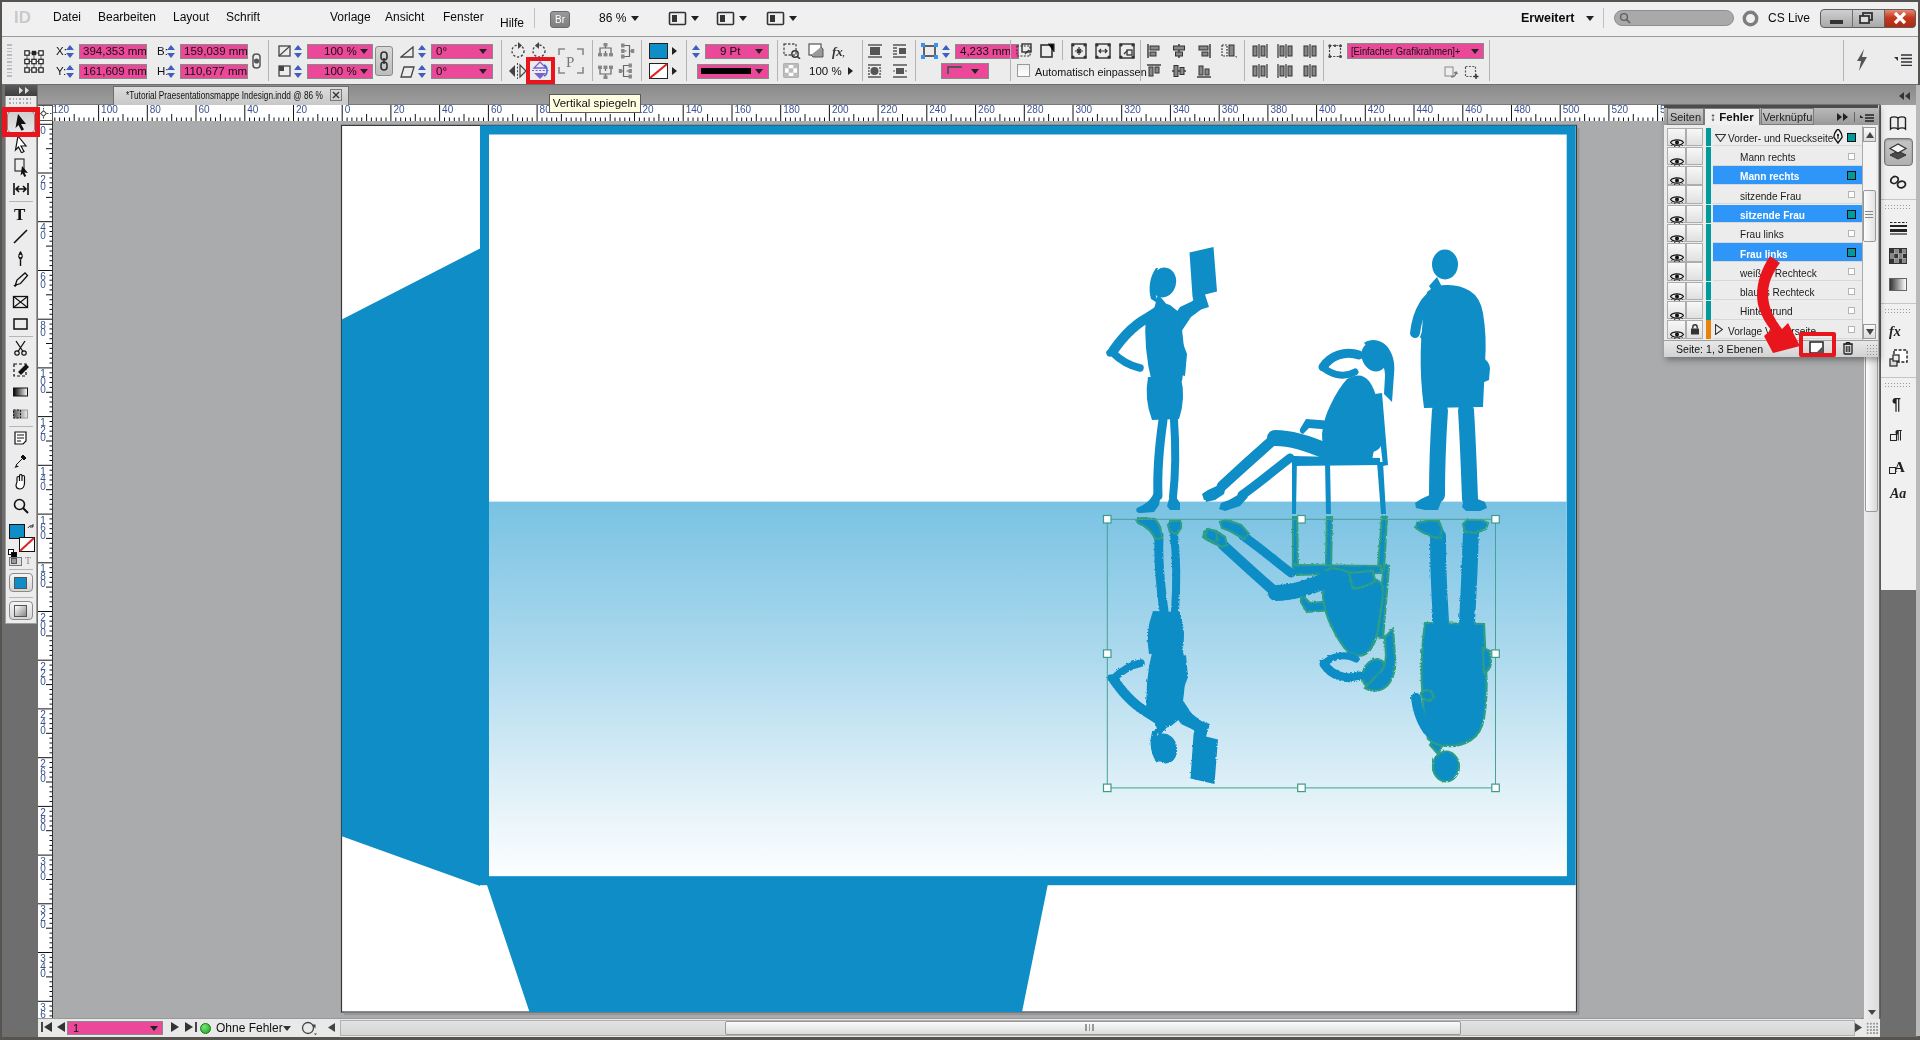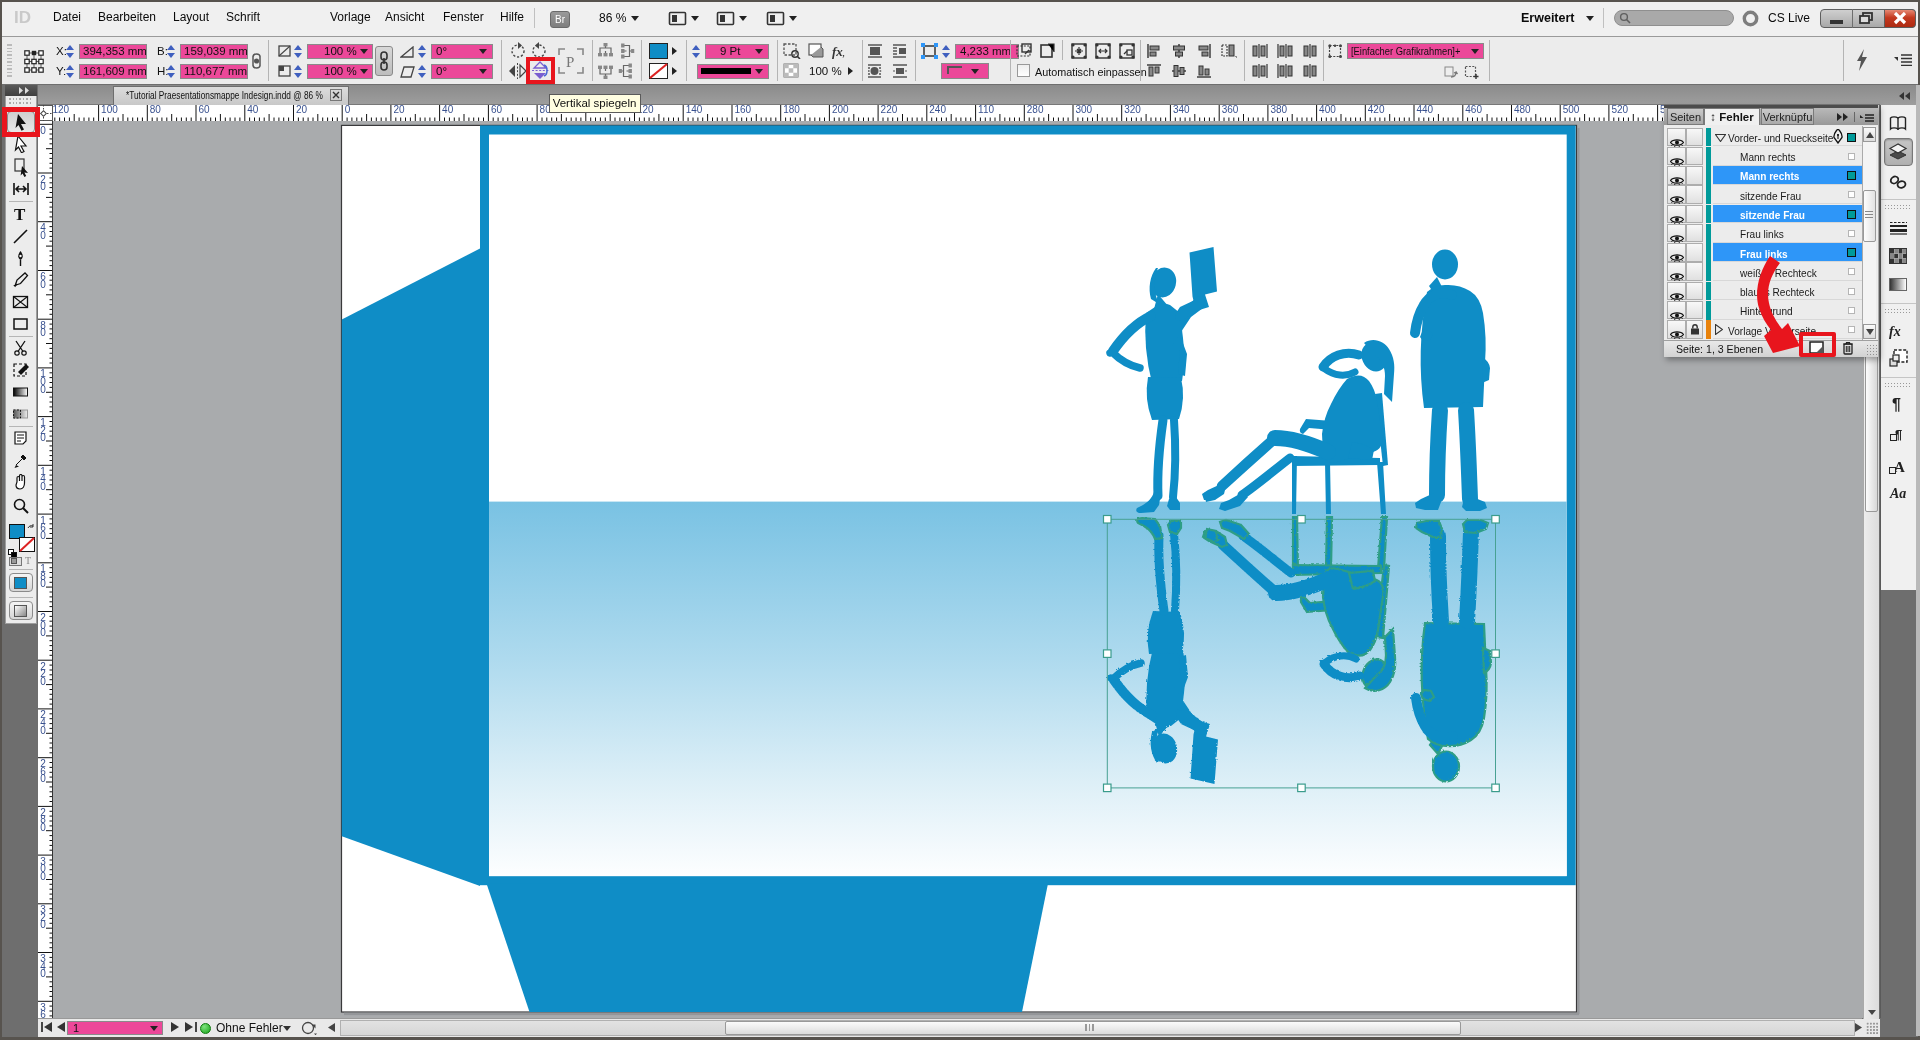--- a/index.html
+++ b/index.html
@@ -21,21 +21,21 @@
 <div class="abs" style="left:2px;top:2px;width:1916px;height:34px;background:#f0f0f0"></div>
 <div class="abs" style="left:14px;top:8px;font-size:17px;font-weight:bold;color:#c9c9c9;letter-spacing:0px;">ID</div>
 <div class="mnu" style="left:53px;">Datei</div>
 <div class="mnu" style="left:98px;">Bearbeiten</div>
 <div class="mnu" style="left:173px;">Layout</div>
 <div class="mnu" style="left:226px;">Schrift</div>
 <div class="mnu" style="left:277px;margin-top:35px;">Objekt</div>
 <div class="mnu" style="left:330px;">Vorlage</div>
 <div class="mnu" style="left:385px;">Ansicht</div>
 <div class="mnu" style="left:443px;">Fenster</div>
-<div class="mnu" style="left:500px;">Hilfe</div>
+<div class="mnu" style="left:500px;margin-top:6px;">Hilfe</div>
 <div class="abs" style="left:534px;top:8px;width:1px;height:20px;background:#c0c0c0"></div>
 <div class="abs" style="left:550px;top:11px;width:20px;height:17px;background:linear-gradient(#9a9a9a,#7e7e7e);border:1px solid #6a6a6a;border-radius:3px;color:#fff;font-size:10px;text-align:center;line-height:16px;">Br</div>
 <div class="mnu" style="left:599px;top:11px;">86 %</div>
 <div class="ddarr" style="left:631px;top:16px;"></div>
 <svg class="ico" style="left:668px;top:10px" width="19" height="17" viewBox="0 0 19 17">
     <rect x="1.5" y="2.5" width="16" height="12" rx="1" fill="none" stroke="#333" stroke-width="1.6"></rect>
     <rect x="4" y="5" width="5" height="7" fill="#333"></rect>
   </svg>
 <div class="ddarr" style="left:691px;top:16px;"></div>
 <svg class="ico" style="left:716px;top:10px" width="19" height="17" viewBox="0 0 19 17">
@@ -558,21 +558,21 @@
     <div style="position:absolute;left:437.9px;top:0.5px;font-size:10px;line-height:10px;color:#39518f;">60</div>
     <div style="position:absolute;left:486.6px;top:0.5px;font-size:10px;line-height:10px;color:#39518f;">80</div>
     <div style="position:absolute;left:535.3px;top:0.5px;font-size:10px;line-height:10px;color:#39518f;">100</div>
     <div style="position:absolute;left:584.0px;top:0.5px;font-size:10px;line-height:10px;color:#39518f;">120</div>
     <div style="position:absolute;left:632.7px;top:0.5px;font-size:10px;line-height:10px;color:#39518f;">140</div>
     <div style="position:absolute;left:681.5px;top:0.5px;font-size:10px;line-height:10px;color:#39518f;">160</div>
     <div style="position:absolute;left:730.2px;top:0.5px;font-size:10px;line-height:10px;color:#39518f;">180</div>
     <div style="position:absolute;left:778.9px;top:0.5px;font-size:10px;line-height:10px;color:#39518f;">200</div>
     <div style="position:absolute;left:827.6px;top:0.5px;font-size:10px;line-height:10px;color:#39518f;">220</div>
     <div style="position:absolute;left:876.3px;top:0.5px;font-size:10px;line-height:10px;color:#39518f;">240</div>
-    <div style="position:absolute;left:925.1px;top:0.5px;font-size:10px;line-height:10px;color:#39518f;">110</div>
+    <div style="position:absolute;left:925.1px;top:0.5px;font-size:10px;line-height:10px;color:#39518f;">260</div>
     <div style="position:absolute;left:973.8px;top:0.5px;font-size:10px;line-height:10px;color:#39518f;">280</div>
     <div style="position:absolute;left:1022.5px;top:0.5px;font-size:10px;line-height:10px;color:#39518f;">300</div>
     <div style="position:absolute;left:1071.2px;top:0.5px;font-size:10px;line-height:10px;color:#39518f;">320</div>
     <div style="position:absolute;left:1119.9px;top:0.5px;font-size:10px;line-height:10px;color:#39518f;">340</div>
     <div style="position:absolute;left:1168.7px;top:0.5px;font-size:10px;line-height:10px;color:#39518f;">360</div>
     <div style="position:absolute;left:1217.4px;top:0.5px;font-size:10px;line-height:10px;color:#39518f;">380</div>
     <div style="position:absolute;left:1266.1px;top:0.5px;font-size:10px;line-height:10px;color:#39518f;">400</div>
     <div style="position:absolute;left:1314.8px;top:0.5px;font-size:10px;line-height:10px;color:#39518f;">420</div>
     <div style="position:absolute;left:1363.5px;top:0.5px;font-size:10px;line-height:10px;color:#39518f;">440</div>
     <div style="position:absolute;left:1412.3px;top:0.5px;font-size:10px;line-height:10px;color:#39518f;">460</div>

